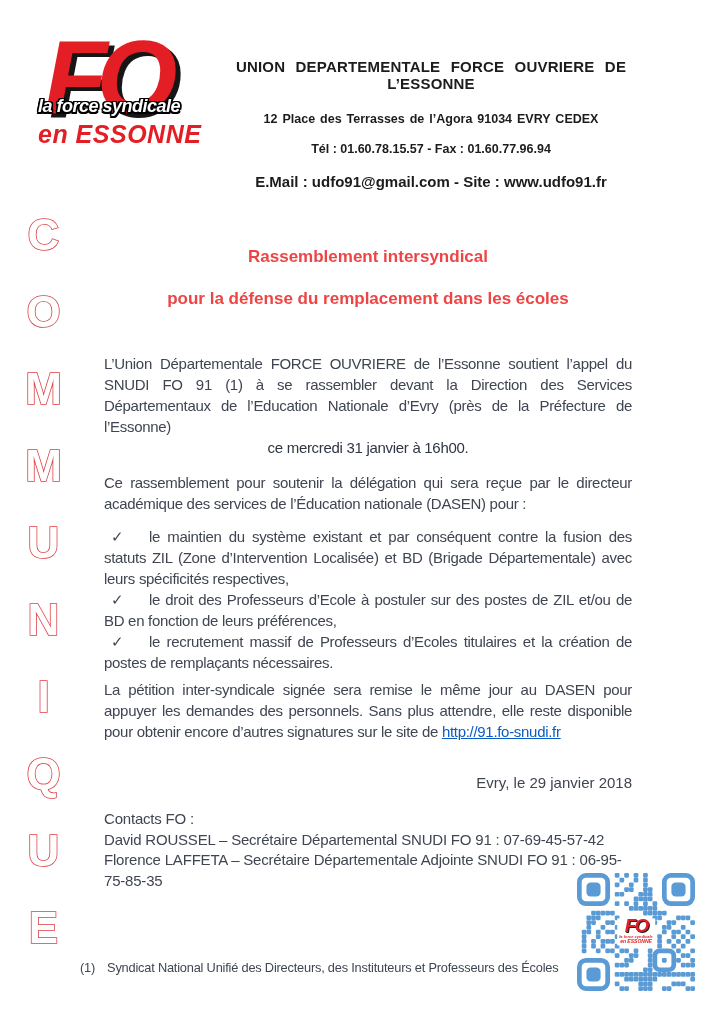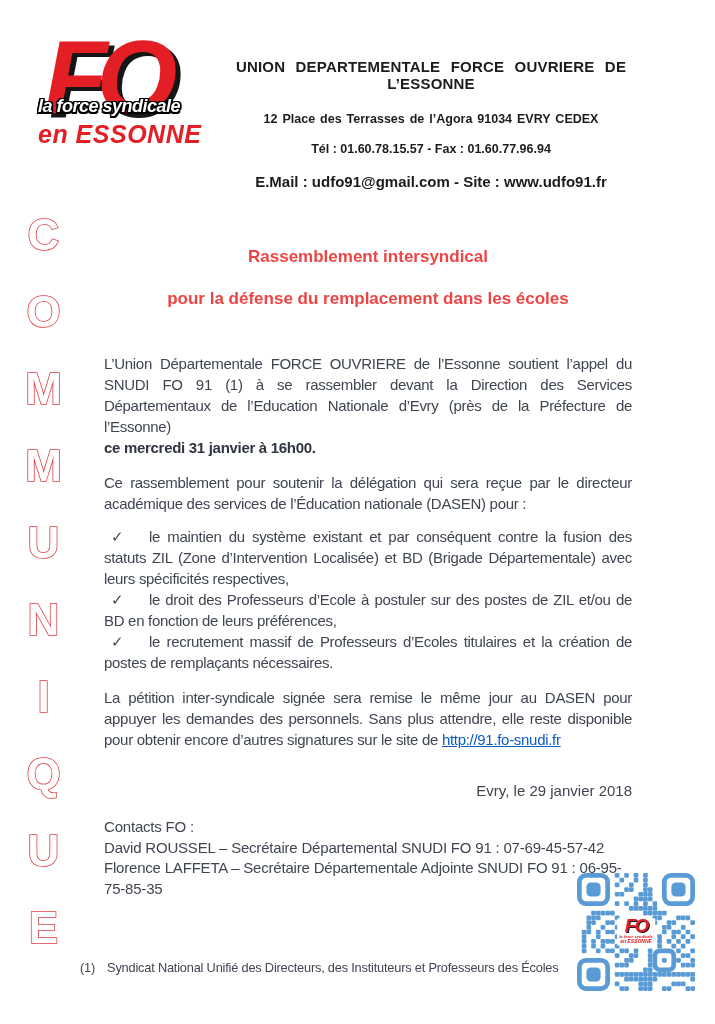--- a/index.html
+++ b/index.html
@@ -56,25 +56,25 @@
     position:absolute; left:104px; top:246px; width:528px;
     font-size:15px; line-height:21px; letter-spacing:-0.3px;
     color:#3f4551; text-align:justify;
   }
   .doc-title { text-align:center; text-align-last:center; color:#ef4444; font-weight:700; font-size:17px; letter-spacing:0; }
   .t1 { margin-bottom:21px; }
   .t2 { margin-bottom:44px; }
   .para { margin:0; }
   .p1 { margin-bottom:14px; }
   .p1-normal { display:block; text-align:justify; text-align-last:justify; }
-  .p1-bold { display:block; font-weight:700; color:#2f3542; text-align:left; }
+  .p1-bold { display:block; font-weight:400; color:#2f3542; text-align:center; }
   .p2 { margin-bottom:12px; }
   .bullet { margin:0; }
   .check { display:inline-block; width:45px; padding-left:7px; letter-spacing:0; }
-  .p3 { margin-top:14px; }
+  .p3 { margin-top:6px; }
   .link { color:#0b5cc4; text-decoration:underline; cursor:pointer; }
   .dateline { margin-top:30px; text-align:right; text-align-last:right; letter-spacing:0; }
   .contacts { margin-top:16px; line-height:20.5px; text-align:left; text-align-last:left; letter-spacing:-0.2px; }
 
   
   .qr { position:absolute; left:577px; top:873px; width:118px; height:118px; }
   .qr-canvas, .qr-canvas svg { position:absolute; inset:0; width:118px; height:118px; }
   .qr-logo {
     position:absolute; left:50%; top:50%; transform:translate(-50%,-50%);
     background:#fff; padding:0 2px 1px 2px; text-align:center; line-height:1;

